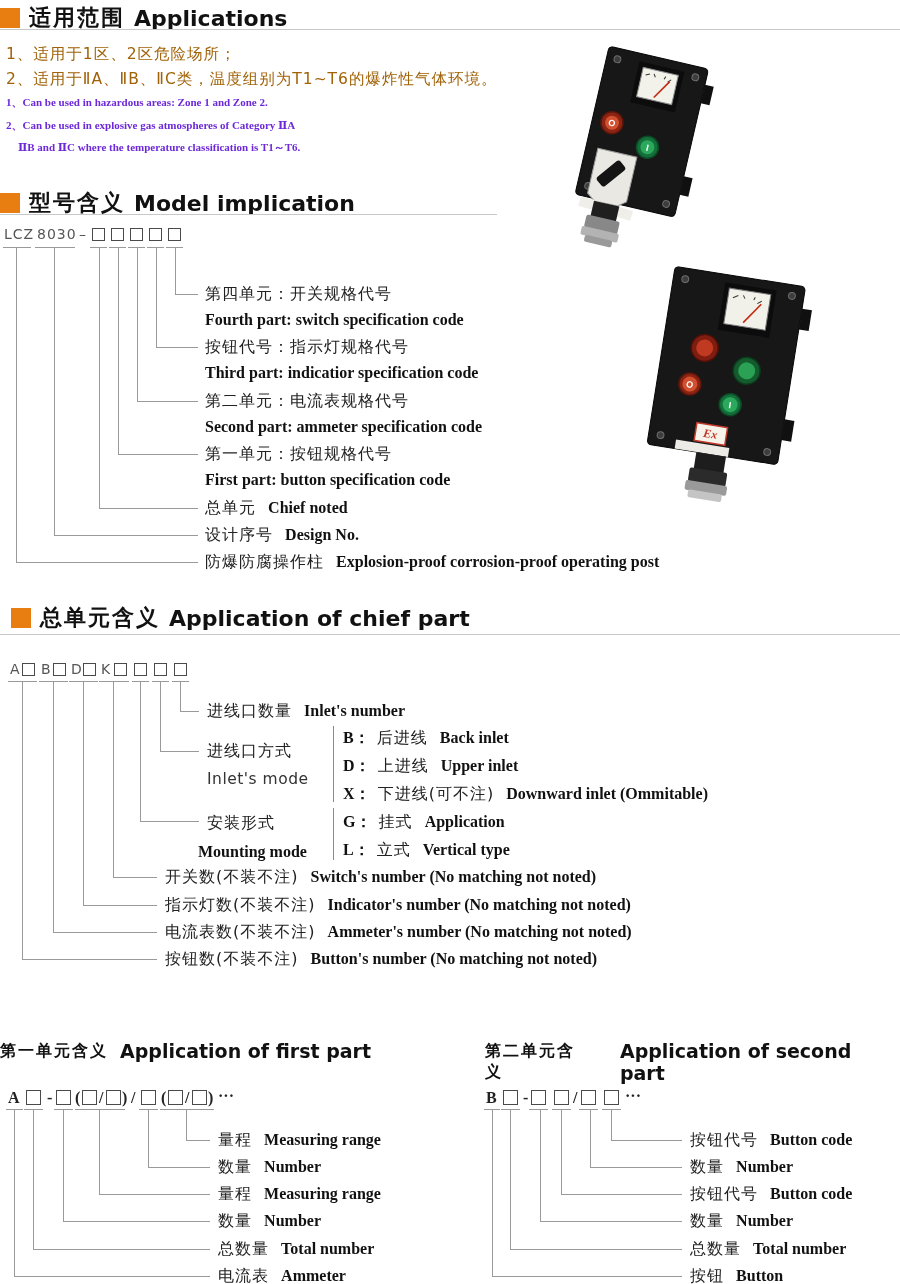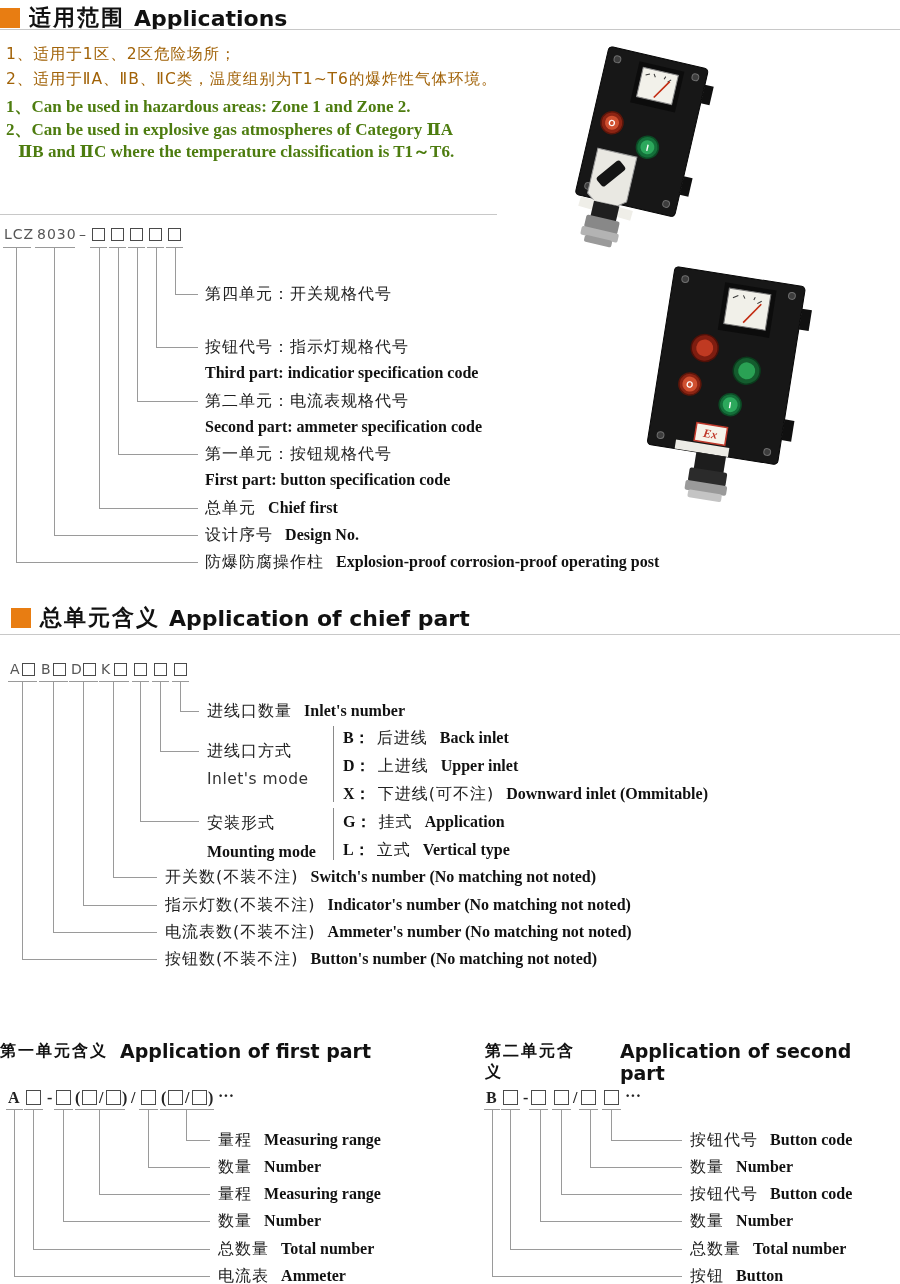--- a/index.html
+++ b/index.html
@@ -8,21 +8,21 @@
           font-family:"DejaVu Sans","Liberation Sans",sans-serif; color:#1c1c1c; }
   .sec-header { position:absolute; display:flex; align-items:center; gap:9px; }
   .bullet { width:20px; height:20px; background:#e87d12; flex:0 0 auto; }
   .h-zh { font-size:22px; font-weight:700; letter-spacing:2px; color:#111; }
   .h-en { font-size:22px; font-weight:700; color:#111; }
   .h2-zh { font-size:16px; font-weight:700; letter-spacing:2px; color:#111; }
   .h2-en { font-size:19px; font-weight:700; color:#111; }
   .rule { position:absolute; height:0; border-top:1.5px solid #c8c8c8; }
   .zh-line { position:absolute; font-size:15.5px; color:#a16207; letter-spacing:1px; white-space:nowrap; }
   .en-line { position:absolute; font-family:"Liberation Serif","DejaVu Serif",serif; font-weight:700;
-             font-size:17px; color:#4d7c0f; white-space:nowrap; }
+             font-size:11px; color:#6d28d9; white-space:nowrap; }
   .code-txt { position:absolute; font-size:14px; color:#555; letter-spacing:1px; white-space:nowrap; }
   .code-serif { position:absolute; font-family:"Liberation Serif","DejaVu Serif",serif; font-weight:600;
                 font-size:16px; color:#222; white-space:nowrap; }
   .sq { position:absolute; width:13px; height:13px; border:1.4px solid #4a4a4a; background:#fff; }
   .sq2 { position:absolute; width:15px; height:15px; border:1.4px solid #4a4a4a; background:#fff; }
   .uline { position:absolute; height:0; border-bottom:1.4px solid #9a9a9a; }
   .conn { position:absolute; border-left:1.4px solid #9a9a9a; border-bottom:1.4px solid #9a9a9a; }
   .vsep { position:absolute; width:0; border-left:1.4px solid #8a8a8a; }
   .lbl { position:absolute; white-space:nowrap; }
   .lbl .zh { font-size:16px; color:#222; letter-spacing:1px;margin-top:16px; }
@@ -113,20 +113,25 @@
         <rect x="58" y="187" width="54" height="9" fill="#ececе6"></rect>
         <rect x="58" y="187" width="54" height="9" fill="#ecebe5"></rect>
         <rect x="80" y="196" width="30" height="17" fill="#1d1d1d"></rect>
         <rect x="76" y="212" width="38" height="14" rx="2" fill="#2b2b2b"></rect>
         <rect x="74" y="225" width="42" height="10" rx="2" fill="#9a9a9a"></rect>
         <rect x="78" y="234" width="34" height="8" rx="2" fill="#c4c4c4"></rect>
       </g>
     </svg>
   </div>
 
+  <div class="sec-header" style="left:0;top:188px">
+    <span class="bullet"></span>
+    <span class="h-zh">型号含义</span>
+    <span class="h-en">Model implication</span>
+  </div>
   <div class="rule" style="left:0;top:214px;width:497px"></div>
 
   <div class="code-txt" style="left:4px;top:226px">LCZ</div>
   <div class="code-txt" style="left:37px;top:226px">8030</div>
   <div class="code-txt" style="left:79px;top:226px">–</div>
   <div class="sq" style="left:92px;top:228px"></div>
   <div class="sq" style="left:111px;top:228px"></div>
   <div class="sq" style="left:130px;top:228px"></div>
   <div class="sq" style="left:149px;top:228px"></div>
   <div class="sq" style="left:168px;top:228px"></div>
@@ -142,35 +147,36 @@
   <div class="conn" style="left:156px;top:248px;width:42px;height:100px"></div>
   <div class="conn" style="left:137px;top:248px;width:61px;height:154px"></div>
   <div class="conn" style="left:118px;top:248px;width:80px;height:207px"></div>
   <div class="conn" style="left:99px;top:248px;width:99px;height:261px"></div>
   <div class="conn" style="left:54px;top:248px;width:144px;height:288px"></div>
   <div class="conn" style="left:16px;top:248px;width:182px;height:315px"></div>
 
   <div class="lbl" style="left:205px;top:284px">
     <span class="zh">第四单元：开关规格代号</span>
   </div>
+  <div class="en-sub" style="left:205px;top:311px">Fourth part: switch specification code</div>
   <div class="lbl" style="left:205px;top:337px">
     <span class="zh">按钮代号：指示灯规格代号</span>
   </div>
   <div class="en-sub" style="left:205px;top:364px">Third part: indicatior specification code</div>
   <div class="lbl" style="left:205px;top:391px">
     <span class="zh">第二单元：电流表规格代号</span>
   </div>
   <div class="en-sub" style="left:205px;top:418px">Second part: ammeter specification code</div>
   <div class="lbl" style="left:205px;top:444px">
     <span class="zh">第一单元：按钮规格代号</span>
   </div>
   <div class="en-sub" style="left:205px;top:471px">First part: button specification code</div>
   <div class="lbl" style="left:205px;top:498px">
     <span class="zh">总单元</span>
-    <span class="en">Chief first</span>
+    <span class="en">Chief noted</span>
   </div>
   <div class="lbl" style="left:205px;top:525px">
     <span class="zh">设计序号</span>
     <span class="en">Design No.</span>
   </div>
   <div class="lbl" style="left:205px;top:552px">
     <span class="zh">防爆防腐操作柱</span>
     <span class="en">Explosion-proof corrosion-proof operating post</span>
   </div>
 
@@ -230,21 +236,21 @@
   </div>
   <div class="lbl" style="left:343px;top:784px">
     <span class="key">X：</span>
     <span class="zh">下进线(可不注)</span>
     <span class="en">Downward inlet (Ommitable)</span>
   </div>
 
   <div class="lbl" style="left:207px;top:813px">
     <span class="zh">安装形式</span>
   </div>
-  <div class="en-sub" style="left:207px;top:843px">Mounting mode</div>
+  <div class="en-sub" style="left:198px;top:843px">Mounting mode</div>
   <div class="vsep" style="left:333px;top:808px;height:52px"></div>
   <div class="lbl" style="left:343px;top:812px">
     <span class="key">G：</span>
     <span class="zh">挂式</span>
     <span class="en">Application</span>
   </div>
   <div class="lbl" style="left:343px;top:840px">
     <span class="key">L：</span>
     <span class="zh">立式</span>
     <span class="en">Vertical type</span>

